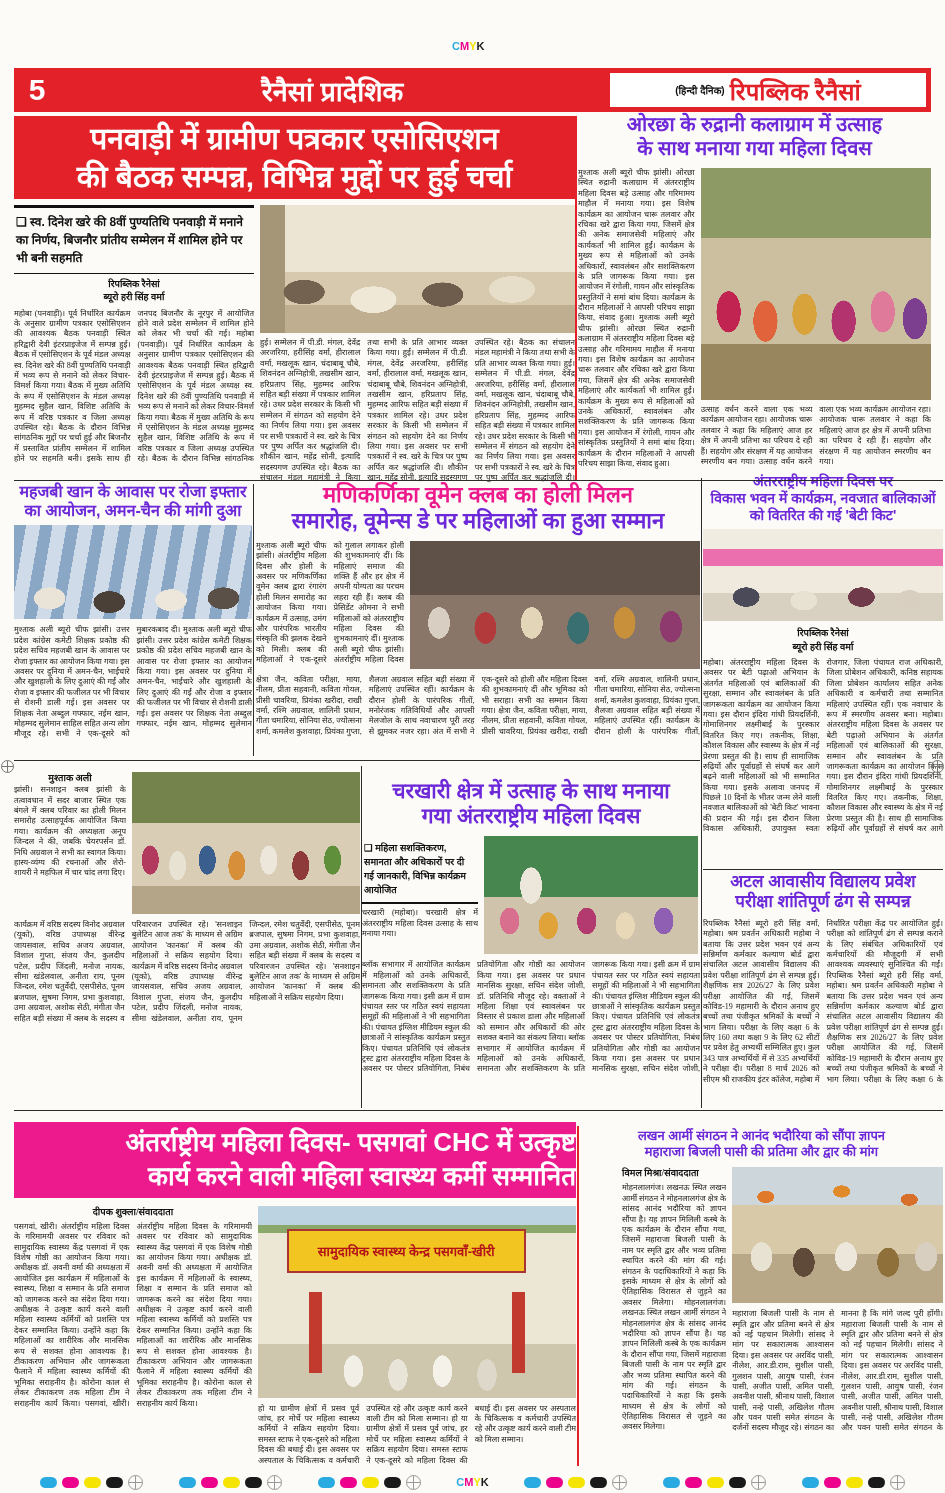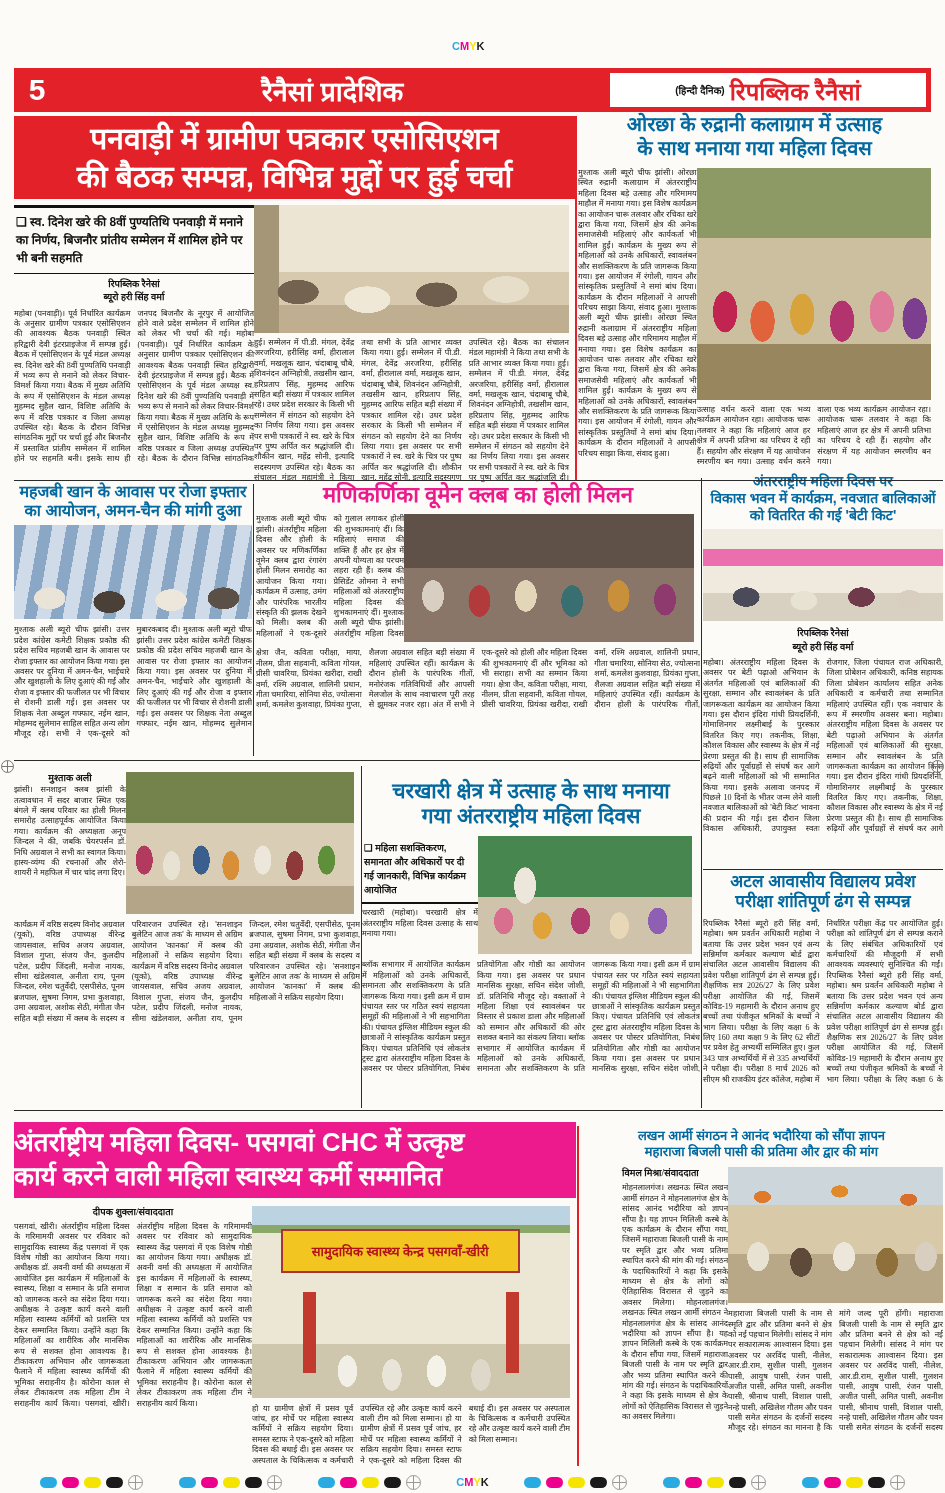--- a/index.html
+++ b/index.html
@@ -16,36 +16,36 @@
             padding-left:14px;font:bold 16px "Liberation Sans",sans-serif;color:#111;}
   .mast-center{flex:1;display:flex;align-items:center;justify-content:center;
                color:#ffffff;font:bold 27px "Liberation Sans",sans-serif;}
   .mast-right{background:#fff;margin:3px;flex:0 0 316px;display:flex;align-items:center;justify-content:center;gap:5px;}
   .mast-right .pfx{font:bold 10px "Liberation Sans",sans-serif;color:#111;}
   .mast-right .ttl{font:bold 24px "Liberation Sans",sans-serif;color:#e22128;}
   
   .art{position:absolute;box-sizing:border-box;}
   .banner{background:#e22128;color:#fff;text-align:center;
           font:bold 30px/1.25 "Liberation Sans",sans-serif;padding:4px 0;}
-  .banner-pink{background:#ec1a8d;color:#fff;text-align:left;
+  .banner-pink{background:#ec1a8d;color:#fff;text-align:right;
           font:bold 26px/1.3 "Liberation Sans",sans-serif;padding:4px 0;}
-  .hl{font-family:"Liberation Sans","DejaVu Sans",sans-serif;font-weight:bold;color:#0369a1;
+  .hl{font-family:"Liberation Sans","DejaVu Sans",sans-serif;font-weight:bold;color:#6d28d9;
       text-align:center;line-height:1.2;}
   .pink{color:#ec1a8d;}
   .subbox{font:bold 12px/1.5 "Liberation Sans",sans-serif;color:#111;
           border-top:3px solid #111;border-bottom:1px solid #111;padding:5px 2px 6px;}
   .subbox.small{font-size:9.5px;line-height:1.45;border-top:none;border-bottom:2px solid #111;}
   .byline{text-align:center;font:bold 9.5px/1.4 "Liberation Serif",serif;color:#111;}
   .body{font:8px/1.3 "Liberation Serif","DejaVu Sans",serif;text-align:justify;
         overflow:hidden;color:#222;}
   .col2{column-count:2;column-gap:7px;}
   .col3{column-count:3;column-gap:7px;}
   .col4{column-count:4;column-gap:7px;}
   .photo{position:relative;overflow:hidden;background:#cfc5ae;}
-  .row{display:flex;}
+  .row{display:flex;gap:6px;}
   
   .hrule{position:absolute;height:1px;background:#2b2b2b;}
   .vrule{position:absolute;width:1px;background:#2b2b2b;}
   .vrule-red{position:absolute;width:2px;background:#e22128;}
   .crossmark{position:absolute;width:11px;height:11px;border:1px solid #777;border-radius:50%;
      background:linear-gradient(#777,#777) center/11px 1px no-repeat,
                 linear-gradient(#777,#777) center/1px 11px no-repeat;}
   
   .sign{position:absolute;left:9%;top:12%;width:74%;height:21%;background:#f3c520;border:2px solid #a33;
         display:flex;align-items:center;justify-content:center;
@@ -135,20 +135,21 @@
       radial-gradient(ellipse 26px 18px at 15% 78%, #e9e4d7 0 60%, transparent 61%),
       radial-gradient(ellipse 26px 18px at 40% 82%, #4a4038 0 60%, transparent 61%),
       radial-gradient(ellipse 26px 18px at 66% 80%, #ece7da 0 60%, transparent 61%),
       radial-gradient(ellipse 26px 18px at 88% 78%, #5a5048 0 60%, transparent 61%),
       repeating-linear-gradient(100deg, #8aa7c6 0 12px, #cfdbe8 12px 26px);"></div>
     <div class="body col2" style="height:118px;margin-top:6px;">मुश्ताक अली ब्यूरो चीफ झांसी। उत्तर प्रदेश कांग्रेस कमेटी शिक्षक प्रकोष्ठ की प्रदेश सचिव महजबी खान के आवास पर रोजा इफ्तार का आयोजन किया गया। इस अवसर पर दुनिया में अमन-चैन, भाईचारे और खुशहाली के लिए दुआएं की गईं और रोजा व इफ्तार की फजीलत पर भी विचार से रोशनी डाली गई। इस अवसर पर शिक्षक नेता अब्दुल गफ्फार, नईम खान, मोहम्मद सुलेमान साहिल सहित अन्य लोग मौजूद रहे। सभी ने एक-दूसरे को मुबारकबाद दी। मुश्ताक अली ब्यूरो चीफ झांसी। उत्तर प्रदेश कांग्रेस कमेटी शिक्षक प्रकोष्ठ की प्रदेश सचिव महजबी खान के आवास पर रोजा इफ्तार का आयोजन किया गया। इस अवसर पर दुनिया में अमन-चैन, भाईचारे और खुशहाली के लिए दुआएं की गईं और रोजा व इफ्तार की फजीलत पर भी विचार से रोशनी डाली गई। इस अवसर पर शिक्षक नेता अब्दुल गफ्फार, नईम खान, मोहम्मद सुलेमान साहिल सहित अन्य लोग मौजूद रहे। सभी ने एक-दूसरे को मुबारकबाद दी।</div>
   </section>
 
   <section class="art" style="left:256px;top:482px;width:444px;height:276px;">
     <div class="hl pink" style="font-size:22px;">मणिकर्णिका वूमेन क्लब का होली मिलन</div>
+    <div class="hl" style="font-size:22px;">समारोह, वूमेन्स डे पर महिलाओं का हुआ सम्मान</div>
     <div class="row" style="margin-top:6px;">
       <div class="body col2" style="width:148px;height:128px;">मुश्ताक अली ब्यूरो चीफ झांसी। अंतर्राष्ट्रीय महिला दिवस और होली के अवसर पर मणिकर्णिका वूमेन क्लब द्वारा रंगारंग होली मिलन समारोह का आयोजन किया गया। कार्यक्रम में उत्साह, उमंग और पारंपरिक भारतीय संस्कृति की झलक देखने को मिली। क्लब की महिलाओं ने एक-दूसरे को गुलाल लगाकर होली की शुभकामनाएं दीं। कि महिलाएं समाज की शक्ति हैं और हर क्षेत्र में अपनी योग्यता का परचम लहरा रही हैं। क्लब की प्रेसिडेंट ओमना ने सभी महिलाओं को अंतरराष्ट्रीय महिला दिवस की शुभकामनाएं दीं। मुश्ताक अली ब्यूरो चीफ झांसी। अंतर्राष्ट्रीय महिला दिवस और होली के अवसर पर मणिकर्णिका वूमेन क्लब द्वारा रंगारंग होली मिलन समारोह का आयोजन किया गया। कार्यक्रम में उत्साह, उमंग और पारंपरिक भारतीय संस्कृति की झलक देखने को मिली। क्लब की महिलाओं ने एक-दूसरे को गुलाल लगाकर होली की शुभकामनाएं दीं। कि महिलाएं समाज की शक्ति हैं और हर क्षेत्र में अपनी योग्यता का परचम लहरा रही हैं। क्लब की प्रेसिडेंट ओमना ने सभी महिलाओं को अंतरराष्ट्रीय महिला दिवस की शुभकामनाएं दीं।</div>
       <div class="photo" style="width:290px;height:128px;background:
         radial-gradient(ellipse 18px 26px at 10% 64%, #d8cfc2 0 60%, transparent 61%),
         radial-gradient(ellipse 18px 26px at 26% 68%, #b33a3a 0 60%, transparent 61%),
         radial-gradient(ellipse 18px 26px at 42% 64%, #e3d6b8 0 60%, transparent 61%),
         radial-gradient(ellipse 18px 26px at 58% 68%, #3a6f72 0 60%, transparent 61%),
         radial-gradient(ellipse 18px 26px at 74% 64%, #c8903a 0 60%, transparent 61%),
         radial-gradient(ellipse 18px 26px at 90% 67%, #8f3a6f 0 60%, transparent 61%),
         linear-gradient(#5f5048 0 42%, #8a7668 42% 100%);"></div>

